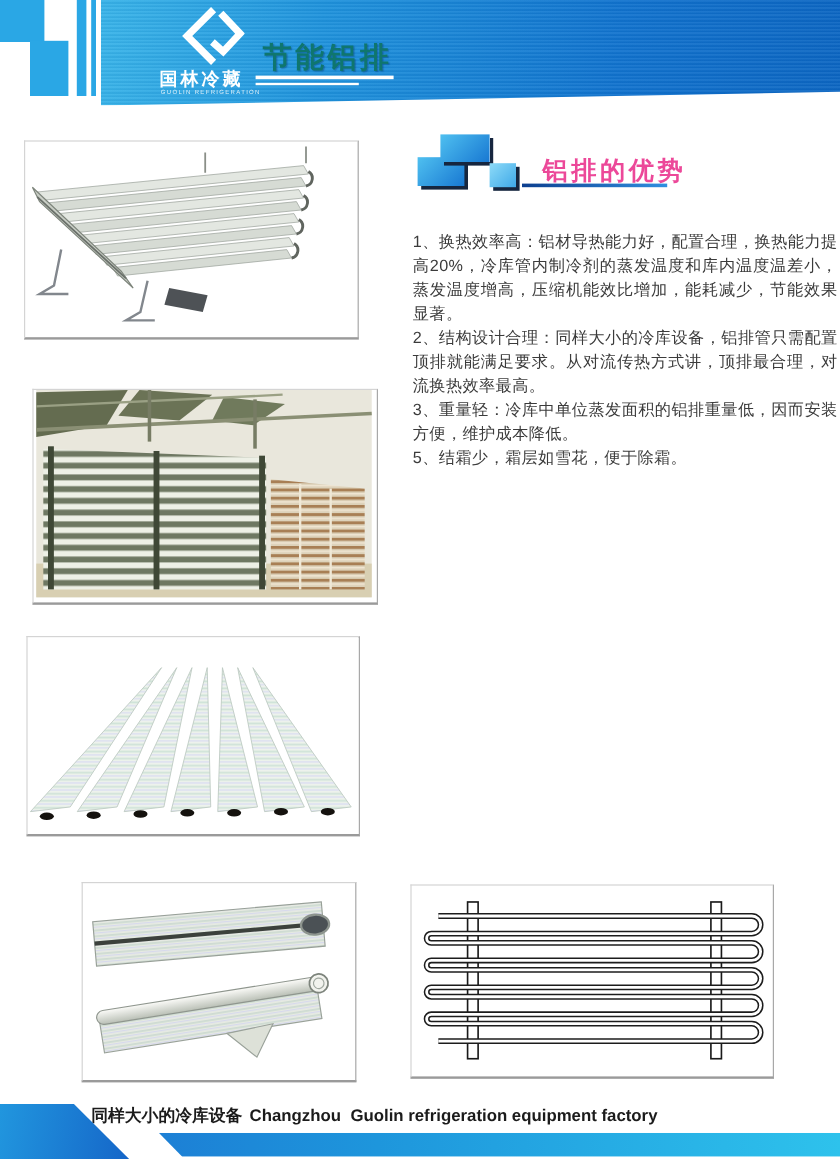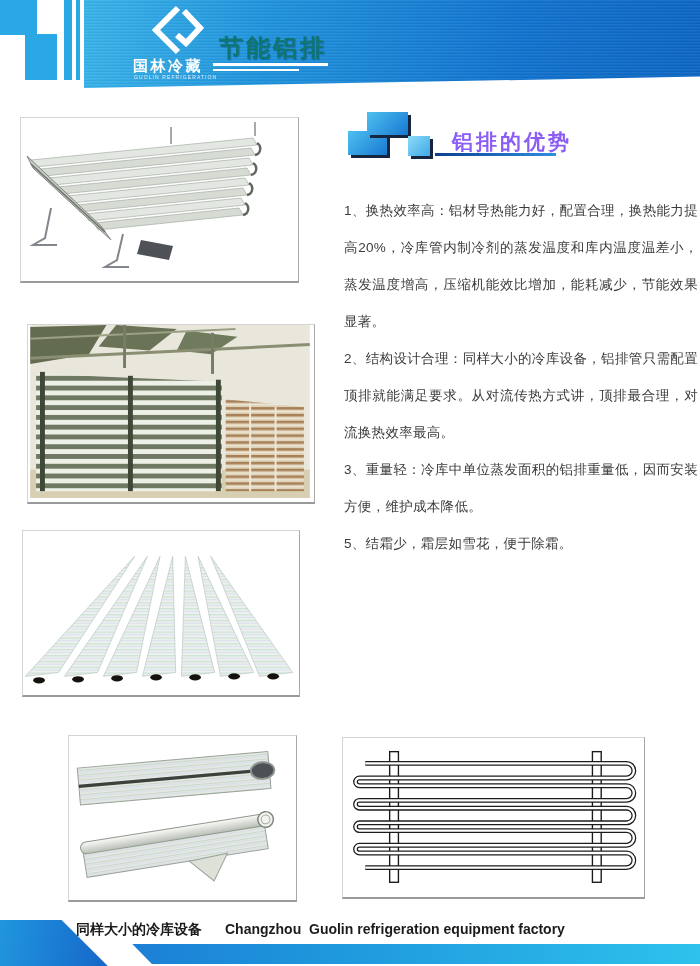--- a/index.html
+++ b/index.html
@@ -23,41 +23,41 @@
   .banner-title{left:219px;top:32px;color:#0f766e;font-weight:bold;font-size:24px;letter-spacing:3px;
     text-shadow:1px 1px 1px rgba(0,40,90,.35);}
   .title-line1{left:213px;top:63px;width:115px;height:3px;background:#fff;}
   .title-line2{left:213px;top:69px;width:86px;height:2px;background:#fff;}
 
   
   .adv-sq{box-shadow:3px 3px 0 #16263f;background:linear-gradient(135deg,#4fc0f0,#1878d2);}
   .adv-sq-a{left:348px;top:131px;width:39px;height:24px;}
   .adv-sq-b{left:367px;top:112px;width:41px;height:23px;}
   .adv-sq-c{left:408px;top:136px;width:22px;height:20px;background:linear-gradient(135deg,#8edbf8,#3fa9e8);}
-  .adv-title{left:452px;top:128px;font-size:21px;font-weight:bold;color:#8b5cf6;letter-spacing:3px;}
+  .adv-title{left:452px;top:128px;font-size:21px;font-weight:bold;color:#ec4899;letter-spacing:3px;}
   .adv-underline{left:435px;top:153px;width:121px;height:3px;background:linear-gradient(90deg,#0d3f8f,#2f8fe0);}
 
   
-  .adv-text{left:344px;top:192px;width:354px;font-size:13.5px;line-height:37px;
+  .adv-text{left:344px;top:192px;width:354px;font-size:13.5px;line-height:20px;
             color:#3b3b3b;text-align:justify;letter-spacing:.3px;}
   .adv-text p{margin:0;}
 
   
   .fig{background:#fff;border:1px solid #d4d4d4;border-right-color:#a8a8a8;
        border-bottom:2px solid #9a9a9a;}
   .fig svg{display:block;}
   .fig1{left:20px;top:117px;width:277px;height:163px;}
   .fig2{left:27px;top:324px;width:286px;height:177px;}
   .fig3{left:22px;top:530px;width:276px;height:164px;}
   .fig4{left:68px;top:735px;width:227px;height:164px;}
   .figd{left:342px;top:737px;width:301px;height:159px;}
 
   
   .footer-text{left:76px;top:921px;font-size:14px;font-weight:bold;color:#1b1b1b;}
-  .footer-text .en{margin-left:23px;white-space:pre;}
+  .footer-text .en{margin-left:6px;white-space:pre;}
   .footer-accent{left:0;top:920px;width:110px;height:46px;
     background:linear-gradient(100deg,#2196de,#1565c8);
     clip-path:polygon(0 0,56% 0,98% 100%,0 100%);}
   .footer-band{left:0;top:944px;width:700px;height:20px;
     background:linear-gradient(90deg,#1b6fd0 0%,#1e96dc 45%,#2ec2ec 100%);
     clip-path:polygon(18.9% 0,100% 0,100% 100%,21.7% 100%);}
 </style>
 </head>
 <body>
 

